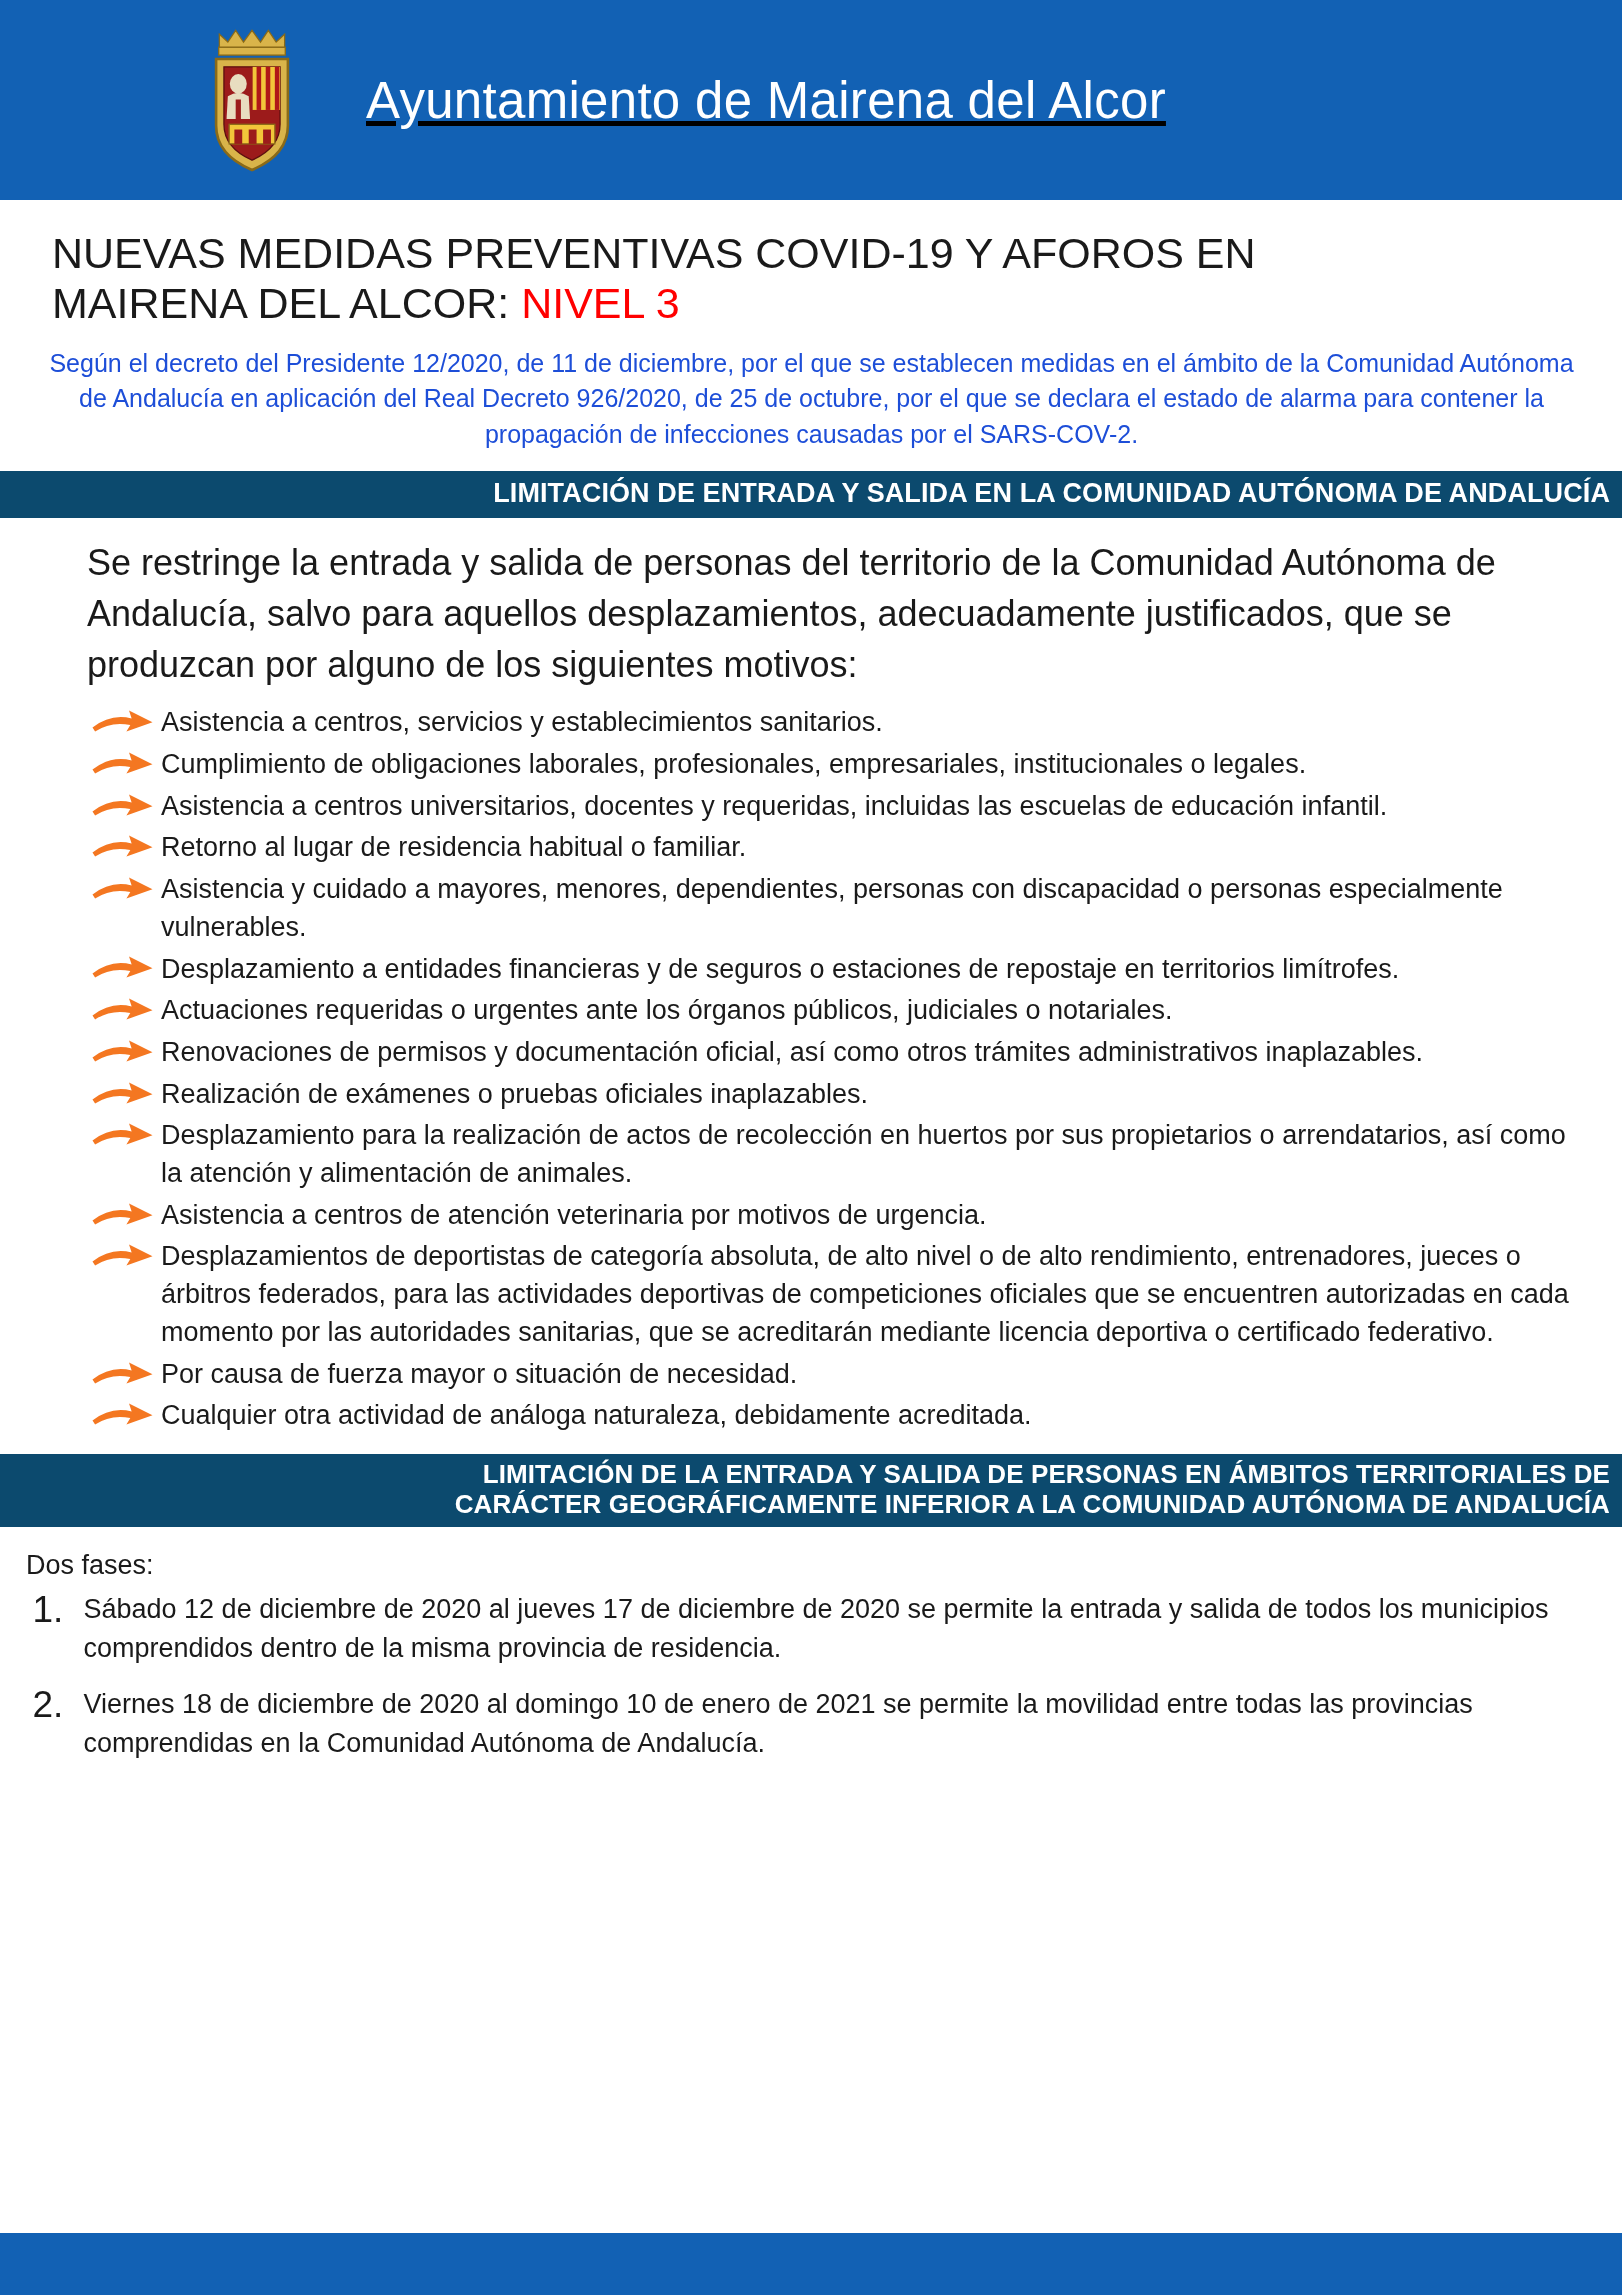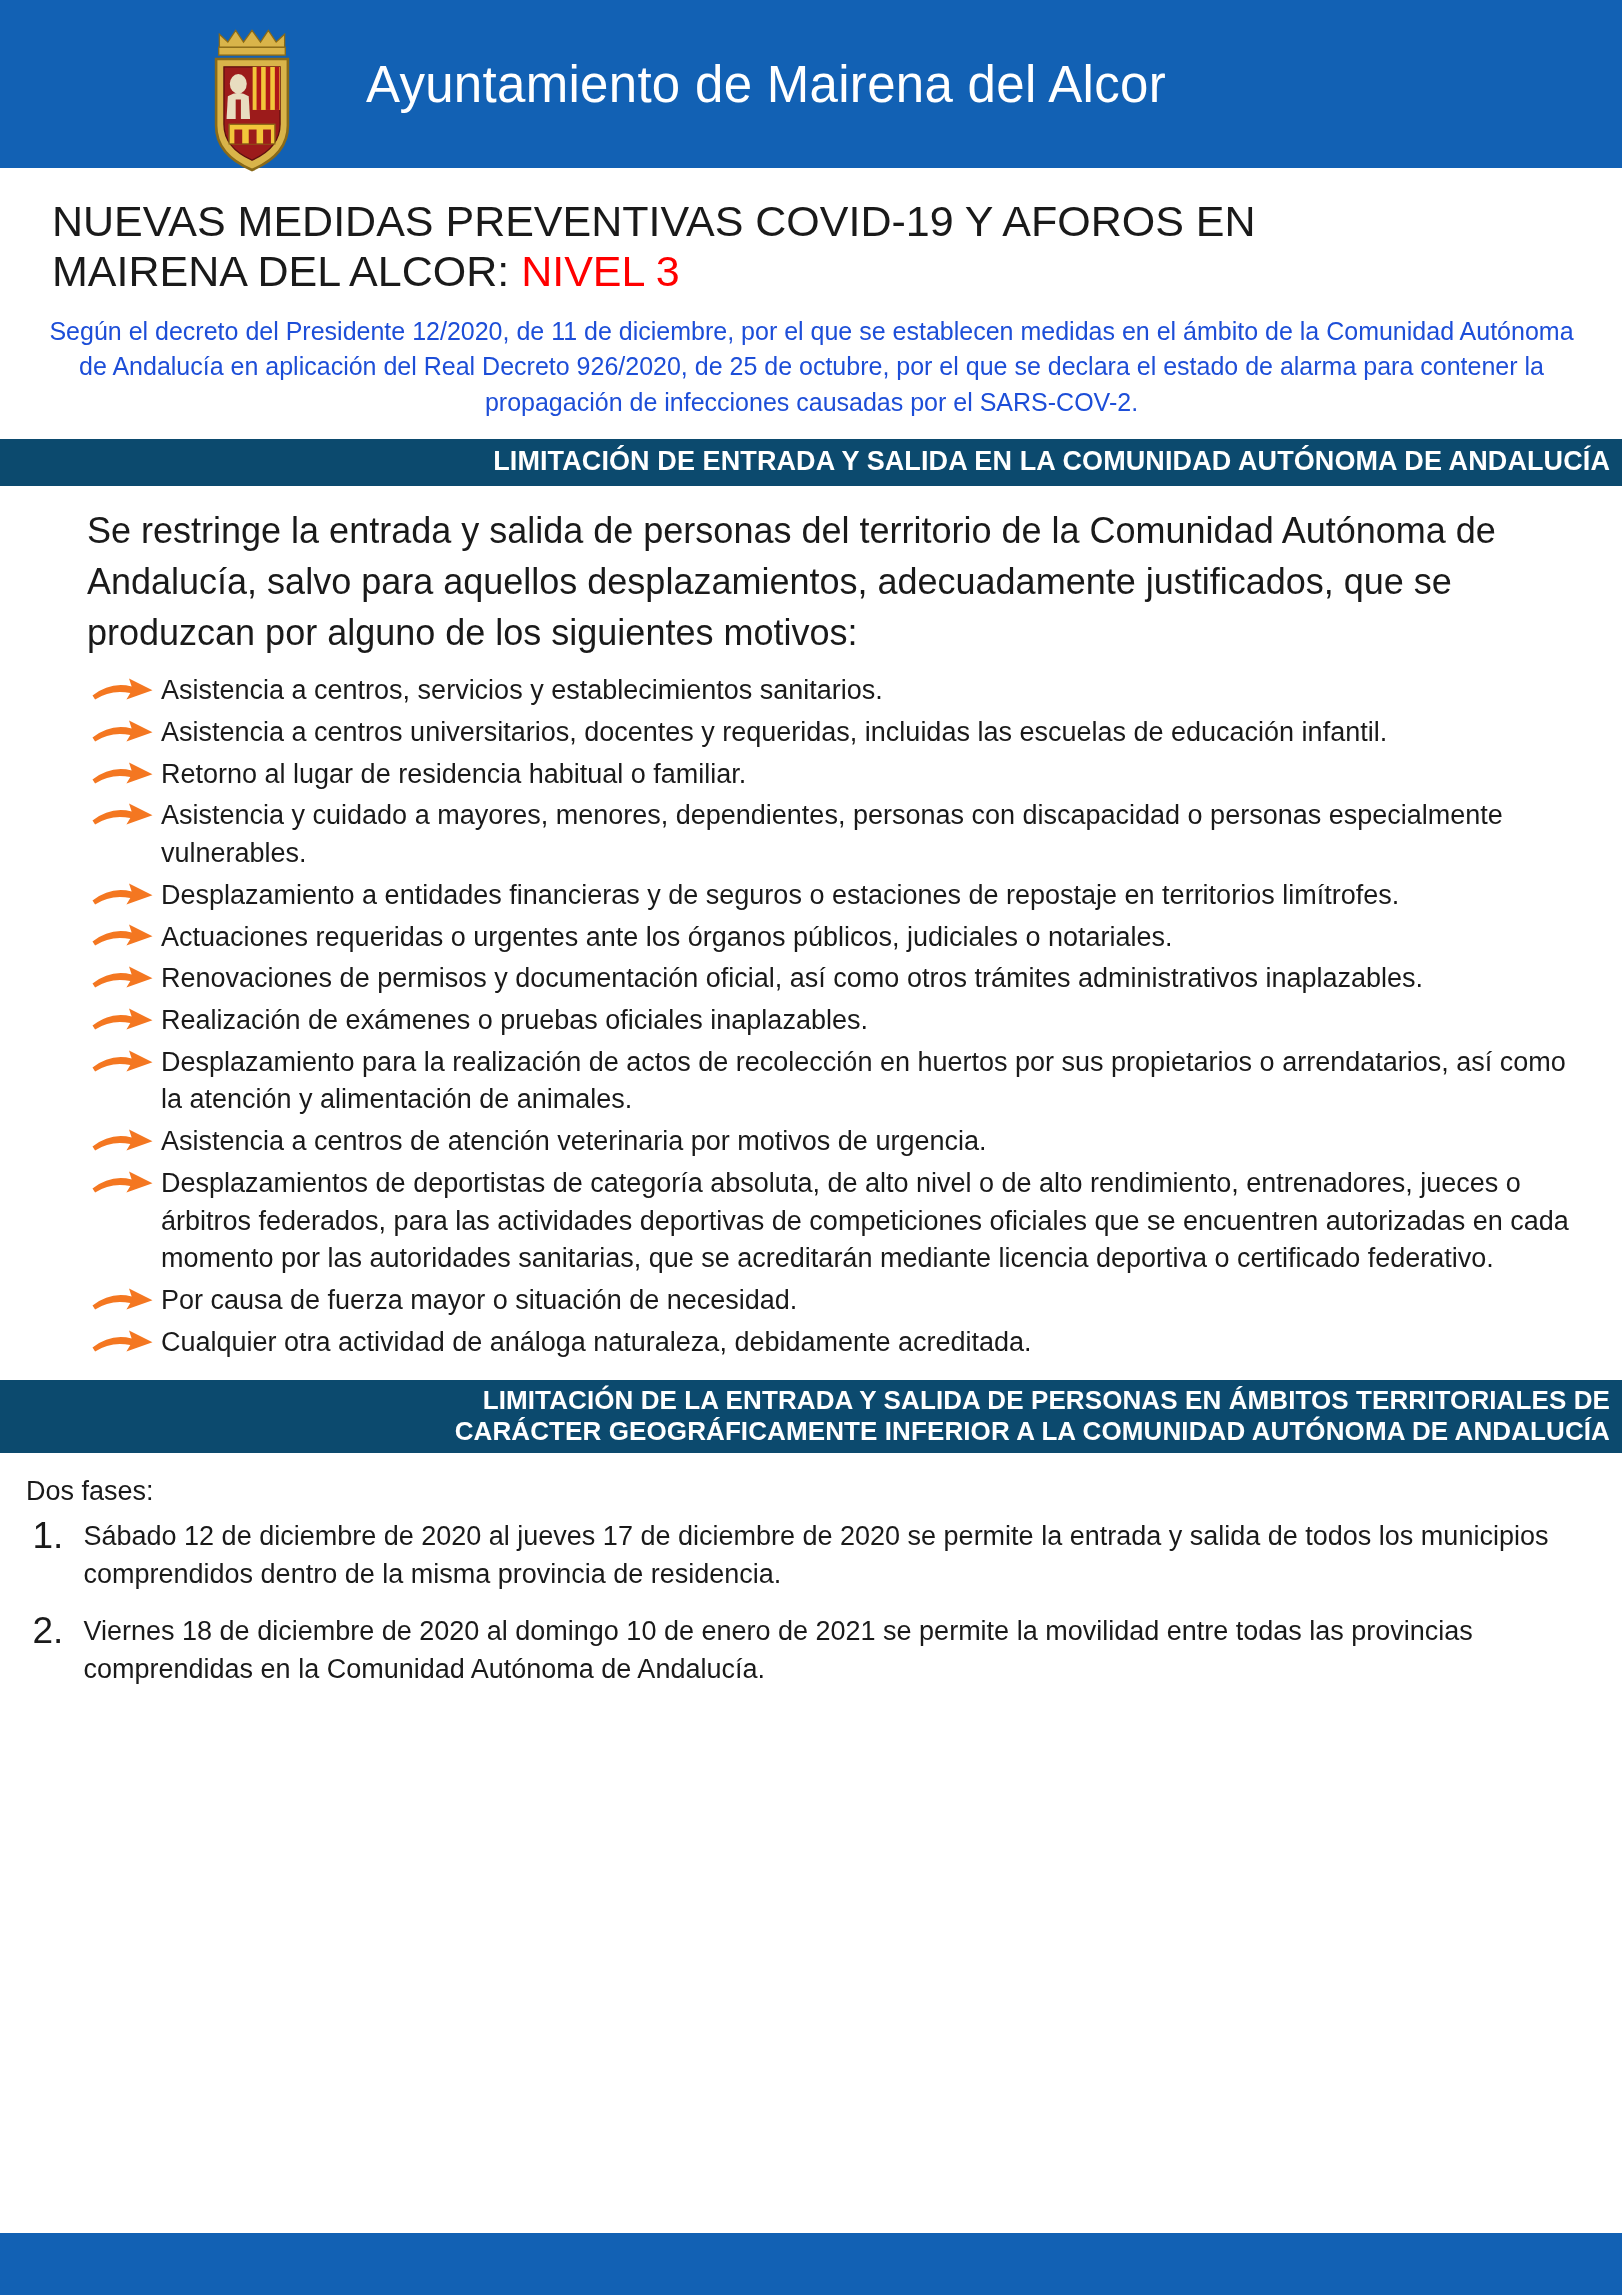--- a/index.html
+++ b/index.html
@@ -6,24 +6,25 @@
   html, body {
     width: 1623px;
     background: #ffffff;
     font-family: "Liberation Sans", sans-serif;
   }
   body { width: 1623px; min-height: 2295px; position: relative; }
 
   
   .header {
     background: #1261b4;
-    height: 168px;
+    height: 200px;
     display: flex;
     align-items: center;
     padding-left: 183px;
+    text-decoration: underline;
   }
   .crest {
     width: 124px;
     height: 157px;
     position: absolute;
     left: 190px;
     top: 21px;
     display: flex;
     align-items: center;
     justify-content: center;
@@ -196,20 +197,28 @@
           </svg>
       </span>
       <span>Asistencia a centros, servicios y establecimientos sanitarios.</span>
     </li>
     <li>
       <span class="arrow-icon">
         <svg width="63" height="30" viewBox="0 0 96 46">
             <path d="M2 30 Q30 8 62 16 L58 4 L94 22 L54 36 L60 26 Q30 20 6 36 Z" fill="#f47721"></path>
           </svg>
       </span>
+      <span>Cumplimiento de obligaciones laborales, profesionales, empresariales, institucionales o legales.</span>
+    </li>
+    <li>
+      <span class="arrow-icon">
+        <svg width="63" height="30" viewBox="0 0 96 46">
+            <path d="M2 30 Q30 8 62 16 L58 4 L94 22 L54 36 L60 26 Q30 20 6 36 Z" fill="#f47721"></path>
+          </svg>
+      </span>
       <span>Asistencia a centros universitarios, docentes y requeridas, incluidas las escuelas de educación infantil.</span>
     </li>
     <li>
       <span class="arrow-icon">
         <svg width="63" height="30" viewBox="0 0 96 46">
             <path d="M2 30 Q30 8 62 16 L58 4 L94 22 L54 36 L60 26 Q30 20 6 36 Z" fill="#f47721"></path>
           </svg>
       </span>
       <span>Retorno al lugar de residencia habitual o familiar.</span>
     </li>

